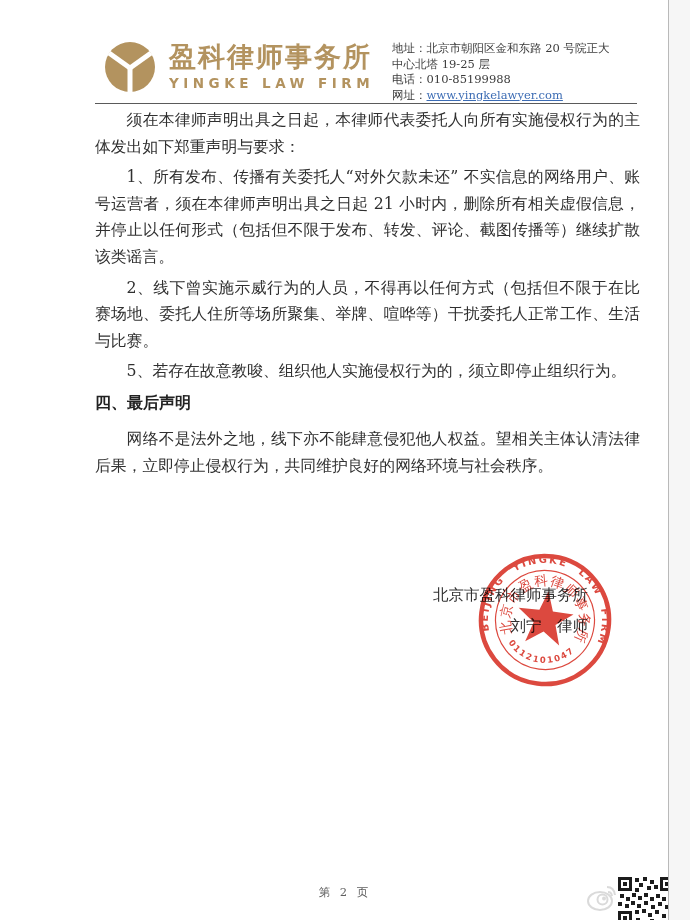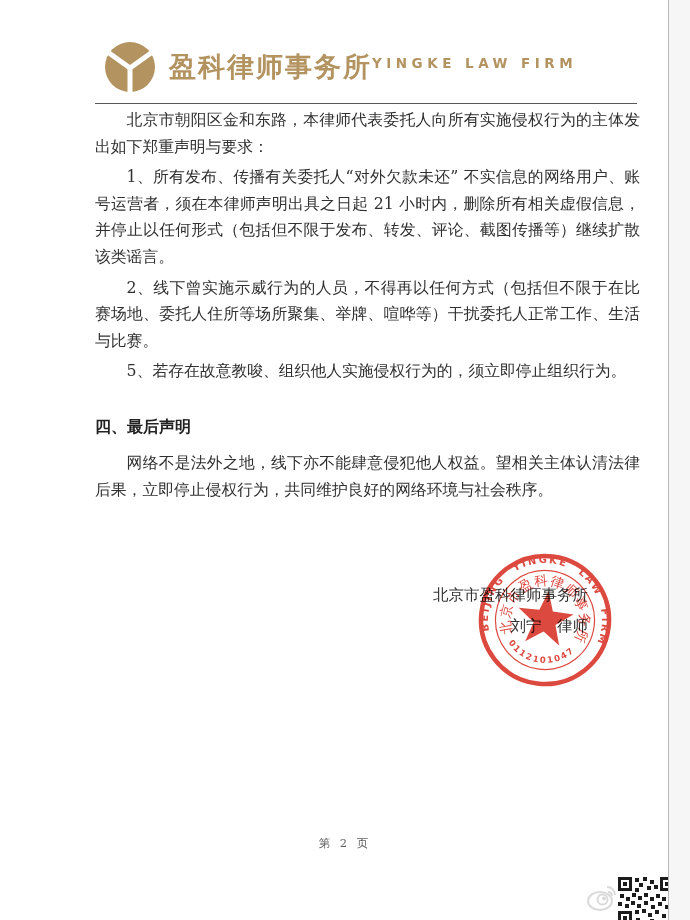--- a/index.html
+++ b/index.html
@@ -18,21 +18,21 @@
   }
   .paper-outside{
     position:absolute;top:0;right:0;width:21px;height:920px;
     background:#f6f6f6;
   }
 
   
   .header{position:absolute;left:95px;top:38px;width:545px;height:66px;}
   .brand{position:absolute;left:8px;top:2px;display:flex;align-items:center;}
   .brand-icon{width:54px;height:54px;margin-right:12px;}
-  .brand-text{display:flex;flex-direction:row;}
+  .brand-text{display:flex;flex-direction:column;}
   .brand-zh{
     font-size:27px;font-weight:bold;color:#b3935f;
     letter-spacing:2px;line-height:30px;
     font-family:"DejaVu Sans","Liberation Sans",sans-serif;
   }
   .brand-en{
     font-size:13.5px;font-weight:bold;color:#b3935f;
     letter-spacing:4.5px;line-height:18px;margin-top:2px;
     font-family:"DejaVu Sans","Liberation Sans",sans-serif;
   }
@@ -48,21 +48,21 @@
   }
 
   
   .doc-body{
     position:absolute;left:95px;top:107px;width:545px;
     font-size:15.8px;line-height:26.6px;
     text-align:justify;color:#303030;
   }
   .doc-body p{margin:0 0 4px 0;text-indent:2em;}
   .doc-body h3{
-    margin:28px 0 10px 0;font-size:16px;line-height:27px;
+    margin:4px 0 10px 0;font-size:16px;line-height:27px;
     color:#222;font-weight:bold;text-indent:0;
   }
 
   
   .signature{
     position:absolute;right:102px;top:580px;
     text-align:right;font-size:15.5px;line-height:31px;color:#303030;
   }
 
   
@@ -78,21 +78,21 @@
     font-size:10px;font-weight:bold;letter-spacing:2px;word-spacing:7px;
   }
   .stamp .zh{font-size:13.5px;letter-spacing:1px;}
   .stamp .num{
     font-family:"DejaVu Sans","Liberation Sans",sans-serif;
     font-size:8.5px;font-weight:bold;letter-spacing:1.8px;
   }
 
   
   .footer{
-    position:absolute;left:0;top:836px;width:690px;
+    position:absolute;left:0;top:885px;width:690px;
     text-align:center;font-size:11.5px;color:#5f5f5f;letter-spacing:3px;
   }
 
   
   .wm-weibo{position:absolute;left:585px;top:877px;width:32px;height:36px;opacity:.55;}
   .wm-qr{position:absolute;left:617px;top:876px;width:58px;height:50px;}
 </style>
 </head>
 <body>
 
@@ -106,25 +106,31 @@
           <line x1="27" y1="28" x2="27" y2="52"></line>
           <line x1="27" y1="28" x2="6" y2="13"></line>
           <line x1="27" y1="28" x2="48" y2="13"></line>
         </g>
       </svg>
       <div class="brand-text">
         <span class="brand-zh">盈科律师事务所</span>
         <span class="brand-en">YINGKE LAW FIRM</span>
       </div>
     </div>
+    <div class="contact">
+      <div class="row">地址：北京市朝阳区金和东路 20 号院正大</div>
+      <div class="row">中心北塔 19-25 层</div>
+      <div class="row">电话：010-85199988</div>
+      <div class="row"><span>网址：</span><a href="#">www.yingkelawyer.com</a></div>
+    </div>
   </div>
   <div class="header-rule"></div>
 
   <div class="doc-body">
-    <p>北京市朝阳区金和东路，本律师代表委托人向所有实施侵权行为的主体发出如下郑重声明与要求：</p>
+    <p>须在本律师声明出具之日起，本律师代表委托人向所有实施侵权行为的主体发出如下郑重声明与要求：</p>
     <p>1、所有发布、传播有关委托人“对外欠款未还” 不实信息的网络用户、账号运营者，须在本律师声明出具之日起 21 小时内，删除所有相关虚假信息，并停止以任何形式（包括但不限于发布、转发、评论、截图传播等）继续扩散该类谣言。</p>
     <p>2、线下曾实施示威行为的人员，不得再以任何方式（包括但不限于在比赛场地、委托人住所等场所聚集、举牌、喧哗等）干扰委托人正常工作、生活与比赛。</p>
     <p>5、若存在故意教唆、组织他人实施侵权行为的，须立即停止组织行为。</p>
     <h3>四、最后声明</h3>
     <p>网络不是法外之地，线下亦不能肆意侵犯他人权益。望相关主体认清法律后果，立即停止侵权行为，共同维护良好的网络环境与社会秩序。</p>
   </div>
 
   <div class="signature">
     <div>北京市盈科律师事务所</div>
     <div>刘宁　律师</div>

